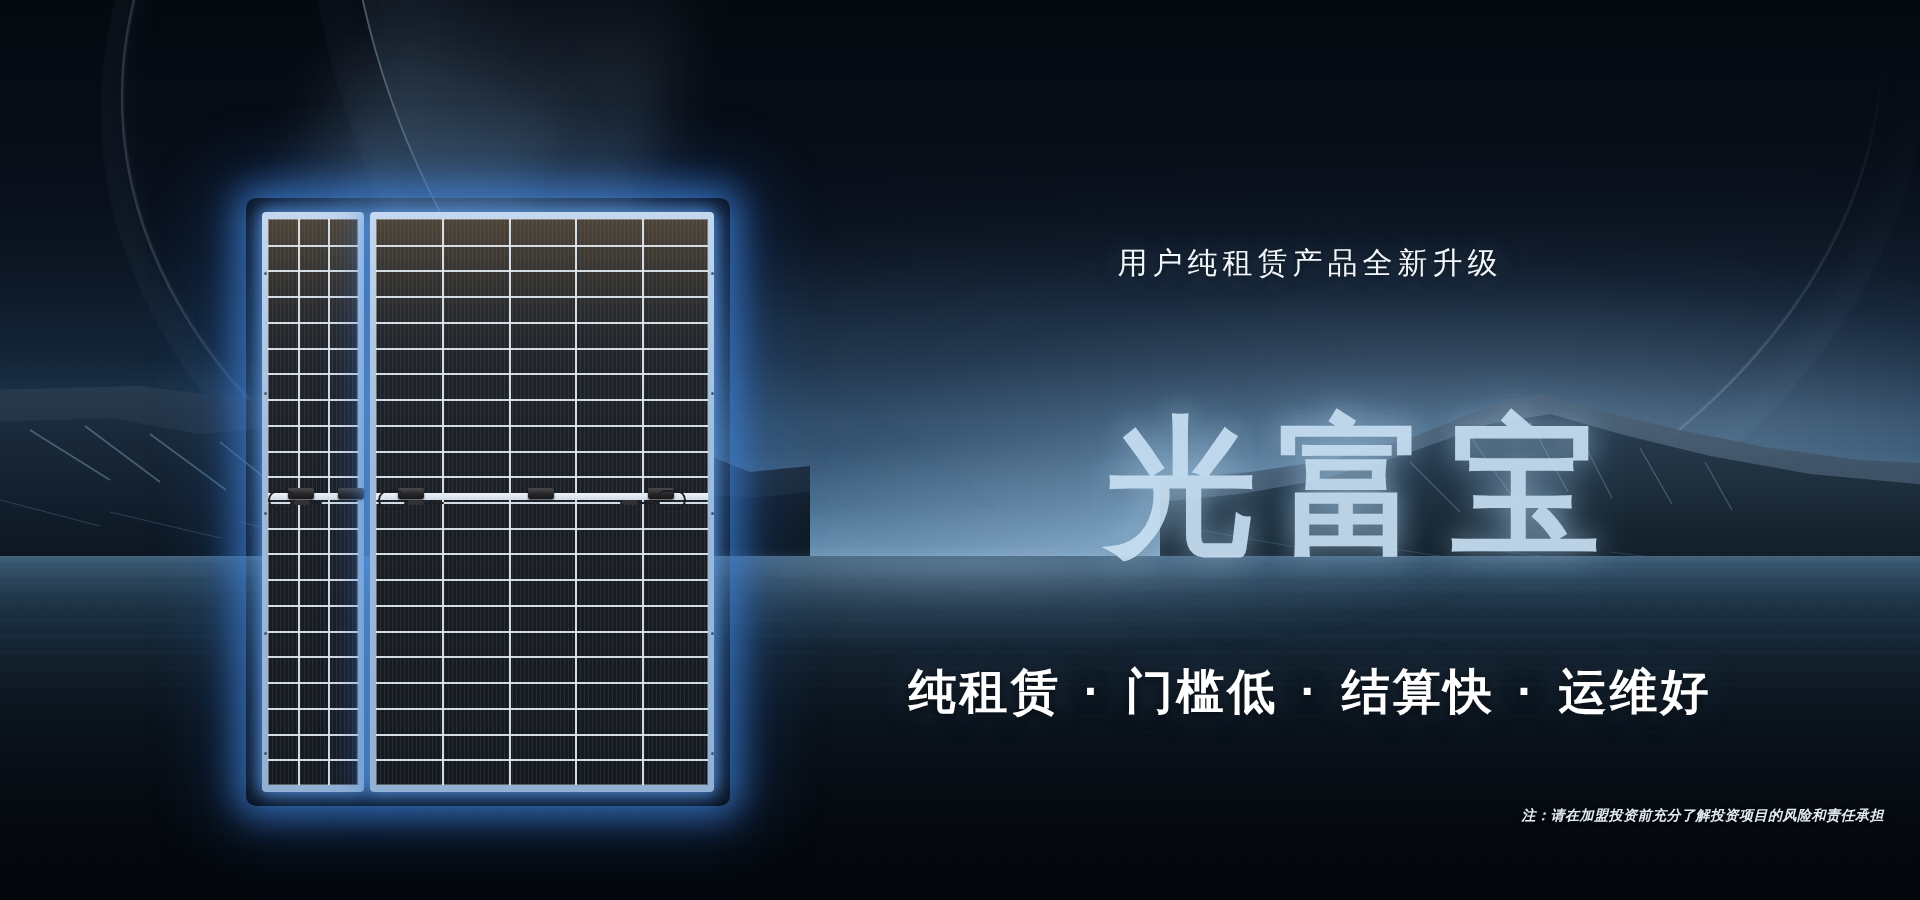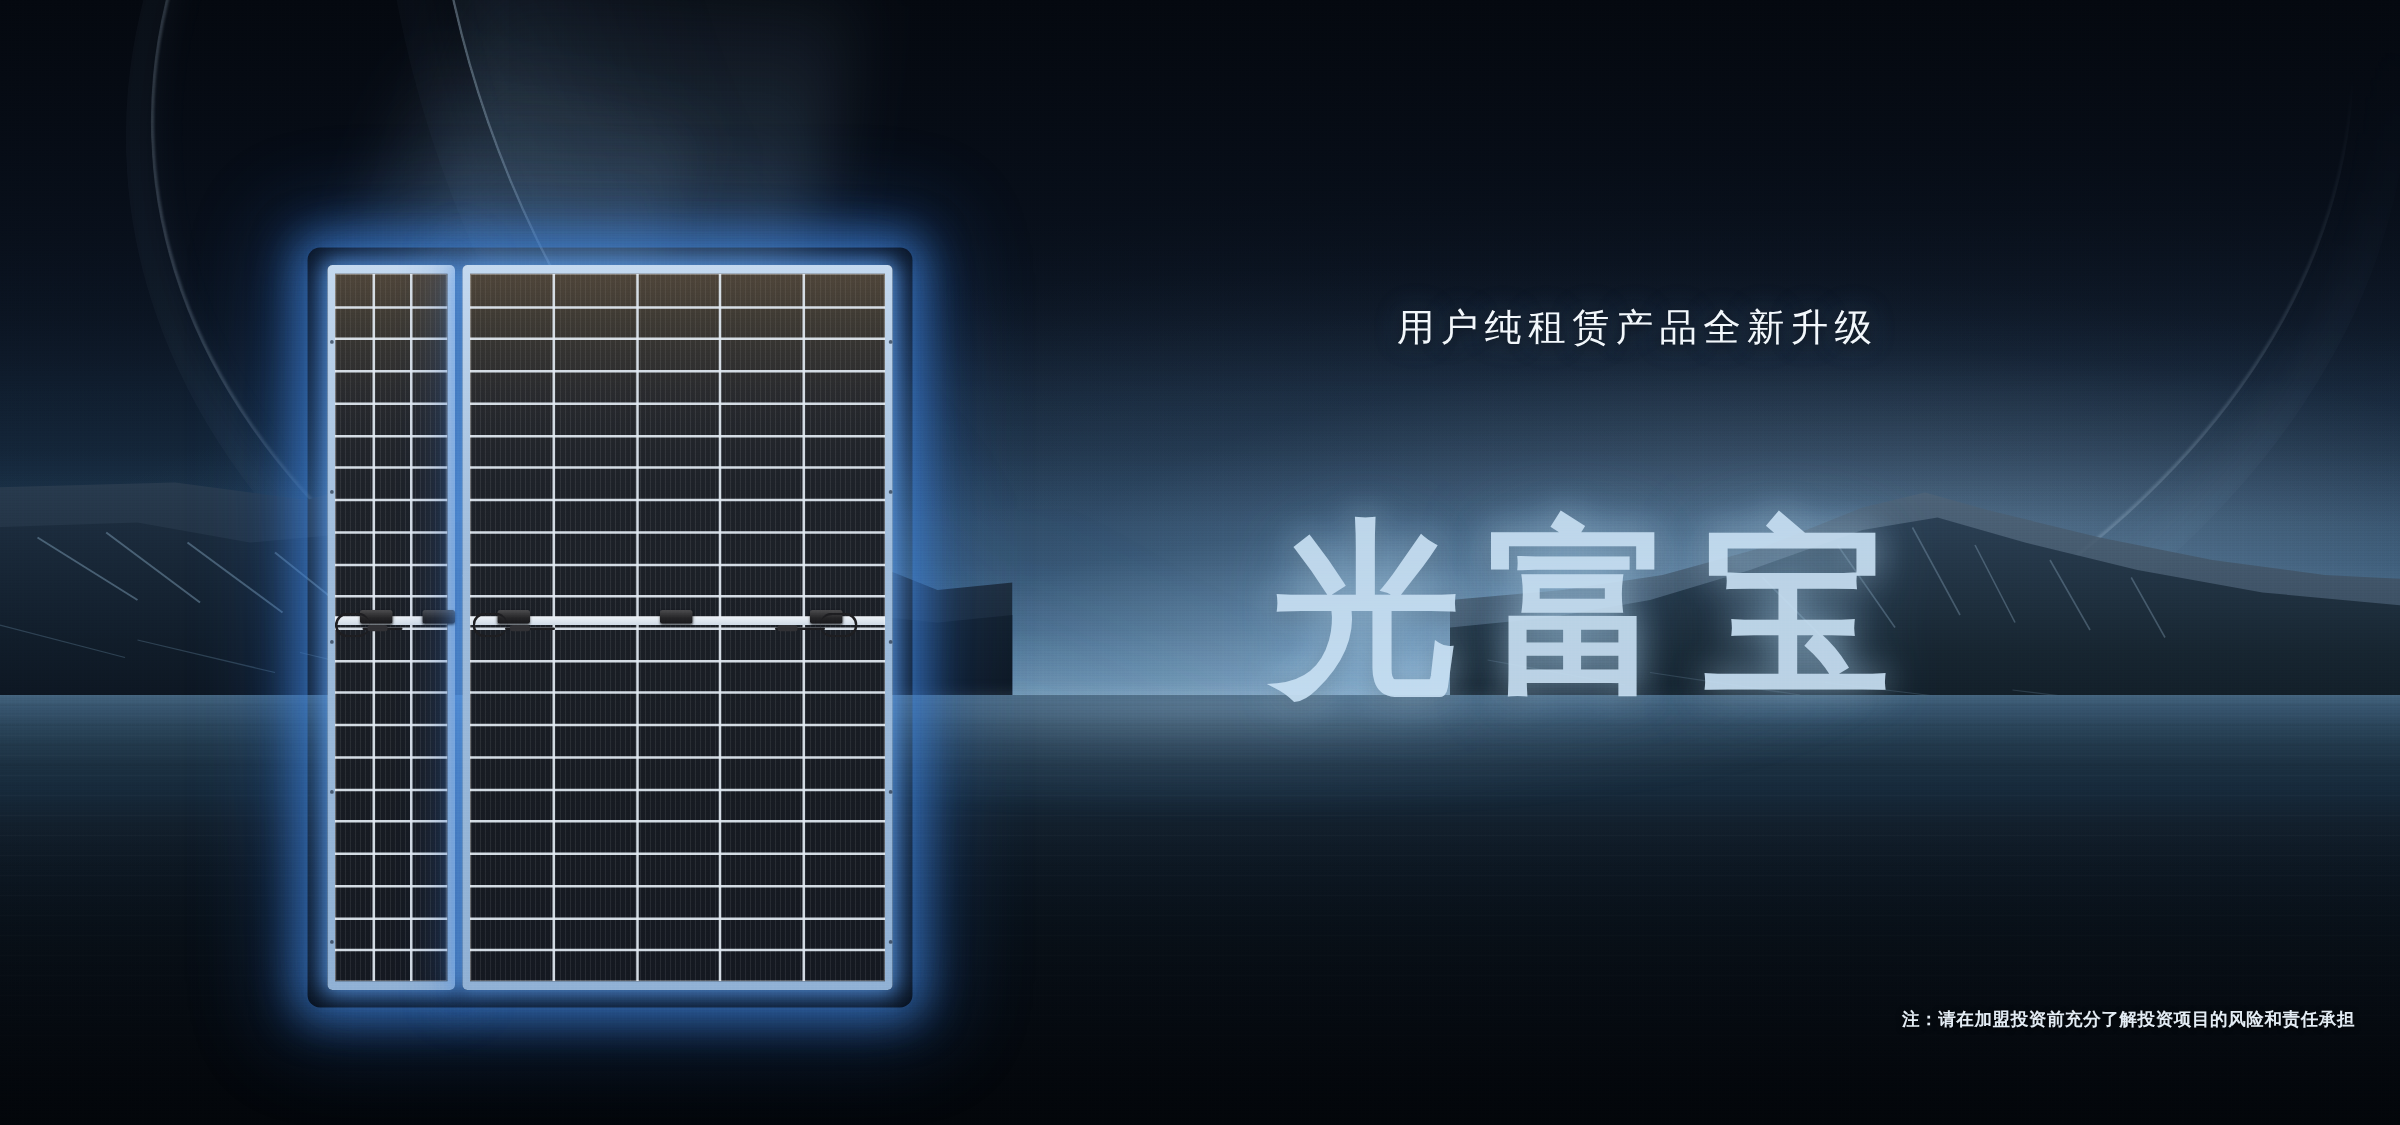--- a/index.html
+++ b/index.html
@@ -150,34 +150,34 @@
   .cable{position:absolute;border:2px solid #1d1d20;border-radius:14px;background:transparent;}
   .cable-s{position:absolute;height:2px;background:#1d1d20;border-radius:2px;}
   .connector{position:absolute;width:16px;height:5px;border-radius:2px;background:#303034;}
 
   
   .headline-block{position:absolute;left:940px;top:248px;width:740px;text-align:center;}
   .hl{color:#f2f7fb;font-size:30px;letter-spacing:5px;font-weight:400;line-height:1;
       text-shadow:0 2px 10px rgba(0,0,0,.75), 0 0 22px rgba(130,180,225,.35);}
   .hl.l2{margin-top:26px;}
 
-  .brand{position:absolute;left:936px;top:412px;width:680px;text-align:center;
+  .brand{position:absolute;left:1024px;top:412px;width:680px;text-align:center;
     font-size:150px;line-height:1;letter-spacing:22px;font-weight:700;
     color:#c6dff3;
     text-shadow:0 0 26px rgba(175,215,245,.65), 0 0 60px rgba(130,185,230,.45), 0 4px 18px rgba(0,0,0,.35);
     opacity:.93;}
 
   .slogan{position:absolute;left:860px;top:668px;width:900px;text-align:center;
     font-size:48px;line-height:1;letter-spacing:3px;font-weight:700;color:#ffffff;
     text-shadow:0 3px 14px rgba(0,0,0,.9), 0 0 34px rgba(120,170,215,.28);}
   .slogan .dot{padding:0 6px;}
 
   .finenote{position:absolute;right:36px;top:808px;
     font-size:14px;line-height:1;letter-spacing:.5px;color:#e3ecf4;font-weight:700;
-    text-shadow:0 1px 5px rgba(0,0,0,.95);}
+    text-shadow:0 1px 5px rgba(0,0,0,.95);font-style:italic;}
 
   
   .grain{position:absolute;inset:0;pointer-events:none;opacity:.055;
     background-image:
       repeating-linear-gradient(0deg, rgba(255,255,255,.5) 0 1px, rgba(0,0,0,0) 1px 2px),
       repeating-linear-gradient(90deg, rgba(255,255,255,.35) 0 1px, rgba(0,0,0,0) 1px 3px);
     mix-blend-mode:overlay;}
 </style>
 </head>
 <body>
@@ -371,17 +371,26 @@
       <div class="screw" style="left: 449px; top: 420px;"></div>
       <div class="screw" style="left: 449px; top: 540px;"></div>
     </div>
 
   <div class="headline-block">
     <div class="hl">用户纯租赁产品全新升级</div>
   </div>
 
   <div class="brand">光富宝</div>
 
+  <div class="slogan">
+    <span>纯租赁</span>
+    <span class="dot">·</span>
+    <span>门槛低</span>
+    <span class="dot">·</span>
+    <span>结算快</span>
+    <span class="dot">·</span>
+    <span>运维好</span>
+  </div>
 
   <div class="finenote">注：请在加盟投资前充分了解投资项目的风险和责任承担</div>
 
   <div class="grain"></div>
 </div>
 
 </body></html>

